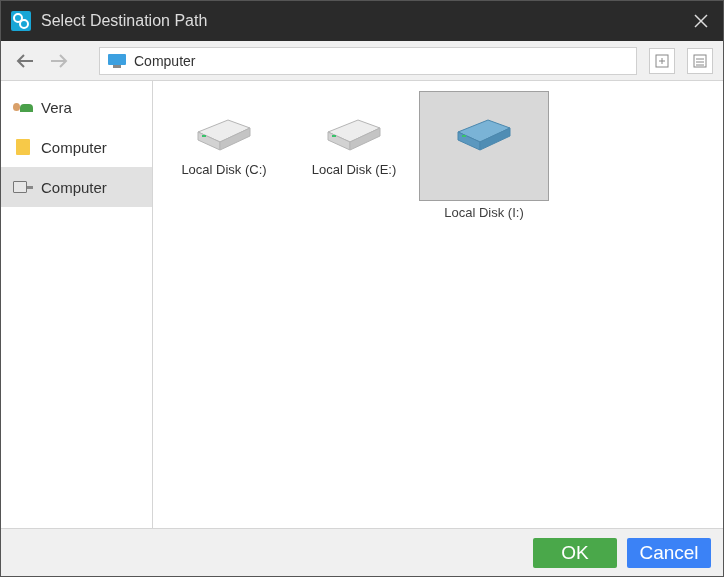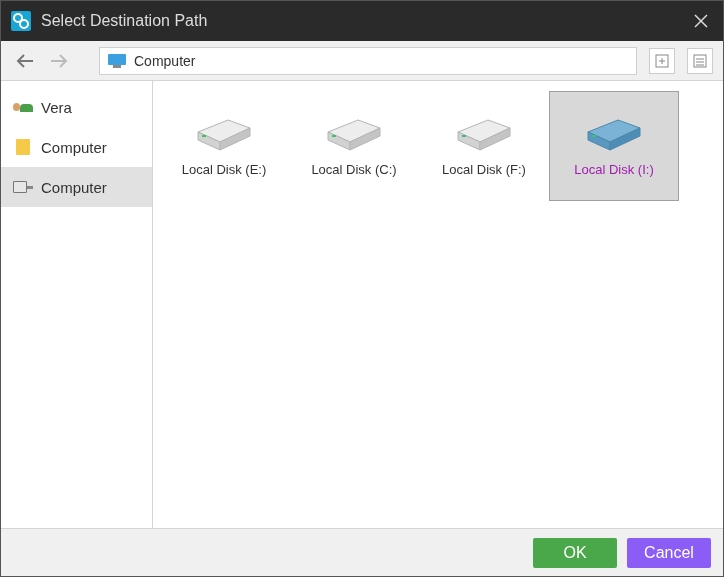--- a/index.html
+++ b/index.html
@@ -154,21 +154,21 @@
     align-items:center;
     justify-content:flex-start;
     padding-top:6px;
     cursor:pointer;
     border: 1px solid transparent;
   }
   .drive-item.selected {
     background:#d8d8d8;
     border:1px solid #a0a0a0;
   }
-  .drive-item.selected .drive-label { color:#a21caf; }
+  .drive-item.selected .drive-label { color:#404040;margin-top:43px; }
   .drive-icon {
     width: 64px; height: 50px;
     position:relative;
     margin-top:4px;
     margin-bottom:10px;
   }
   .drive-icon svg { width:100%; height:100%; }
   .drive-label {
     font-size:13px;
     color:#333;
@@ -184,26 +184,26 @@
     align-items:center;
     justify-content:flex-end;
     padding: 0 12px;
     gap: 10px;
   }
   .btn {
     min-width: 84px;
     height: 30px;
     border: none;
     border-radius: 2px;
-    font-size: 16px;
+    font-size: 19px;
     cursor:pointer;
     color:#fff;
   }
   .btn-ok { background:#4aa84a; }
-  .btn-cancel { background:#8b5cf6; }
+  .btn-cancel { background:#3b82f6; }
 </style>
 </head>
 <body>
 
 <div class="titlebar">
   <div class="app-icon"></div>
   <div class="title-text">Select Destination Path</div>
   <div class="close-btn">
     <svg width="14" height="14" viewBox="0 0 14 14">
         <line x1="1" y1="1" x2="13" y2="13" stroke="#ddd" stroke-width="1.5"></line>
@@ -273,56 +273,45 @@
           <div class="stand"></div>
       </div>
       <span>Computer</span>
     </div>
 
 
   </div>
 
   <div class="content">
     <div class="drive-grid">
+
+      <div class="drive-item">
+        <div class="drive-icon">
+          <svg viewBox="0 0 64 50">
+              <polygon points="6,30 36,18 58,26 28,40" fill="#ededed" stroke="#b5b5b5"></polygon>
+              <polygon points="6,30 28,40 28,48 6,38" fill="#d2d2d2" stroke="#b5b5b5"></polygon>
+              <polygon points="28,40 58,26 58,34 28,48" fill="#c4c4c4" stroke="#b5b5b5"></polygon>
+              <rect x="10" y="33" width="4" height="2" fill="#39c26b"></rect>
+            </svg>
+        </div>
+        <div class="drive-label">Local Disk (C:)</div>
+      </div>
 
       <div class="drive-item">
         <div class="drive-icon">
           <svg viewBox="0 0 64 50">
               <polygon points="6,30 36,18 58,26 28,40" fill="#ededed" stroke="#b5b5b5"></polygon>
               <polygon points="6,30 28,40 28,48 6,38" fill="#d2d2d2" stroke="#b5b5b5"></polygon>
               <polygon points="28,40 58,26 58,34 28,48" fill="#c4c4c4" stroke="#b5b5b5"></polygon>
               <rect x="10" y="33" width="4" height="2" fill="#39c26b"></rect>
             </svg>
         </div>
         <div class="drive-label">Local Disk (E:)</div>
       </div>
 
-      <div class="drive-item">
-        <div class="drive-icon">
-          <svg viewBox="0 0 64 50">
-              <polygon points="6,30 36,18 58,26 28,40" fill="#ededed" stroke="#b5b5b5"></polygon>
-              <polygon points="6,30 28,40 28,48 6,38" fill="#d2d2d2" stroke="#b5b5b5"></polygon>
-              <polygon points="28,40 58,26 58,34 28,48" fill="#c4c4c4" stroke="#b5b5b5"></polygon>
-              <rect x="10" y="33" width="4" height="2" fill="#39c26b"></rect>
-            </svg>
-        </div>
-        <div class="drive-label">Local Disk (C:)</div>
-      </div>
-
-      <div class="drive-item">
-        <div class="drive-icon">
-          <svg viewBox="0 0 64 50">
-              <polygon points="6,30 36,18 58,26 28,40" fill="#ededed" stroke="#b5b5b5"></polygon>
-              <polygon points="6,30 28,40 28,48 6,38" fill="#d2d2d2" stroke="#b5b5b5"></polygon>
-              <polygon points="28,40 58,26 58,34 28,48" fill="#c4c4c4" stroke="#b5b5b5"></polygon>
-              <rect x="10" y="33" width="4" height="2" fill="#39c26b"></rect>
-            </svg>
-        </div>
-        <div class="drive-label">Local Disk (F:)</div>
-      </div>
 
 
 
       <div class="drive-item selected">
         <div class="drive-icon">
           <svg viewBox="0 0 64 50">
               <polygon points="6,30 36,18 58,26 28,40" fill="#7ab3d6" stroke="#4b87ad"></polygon>
               <polygon points="6,30 28,40 28,48 6,38" fill="#5b98bf" stroke="#4b87ad"></polygon>
               <polygon points="28,40 58,26 58,34 28,48" fill="#4f8db4" stroke="#4b87ad"></polygon>
               <rect x="10" y="33" width="4" height="2" fill="#39c26b"></rect>

